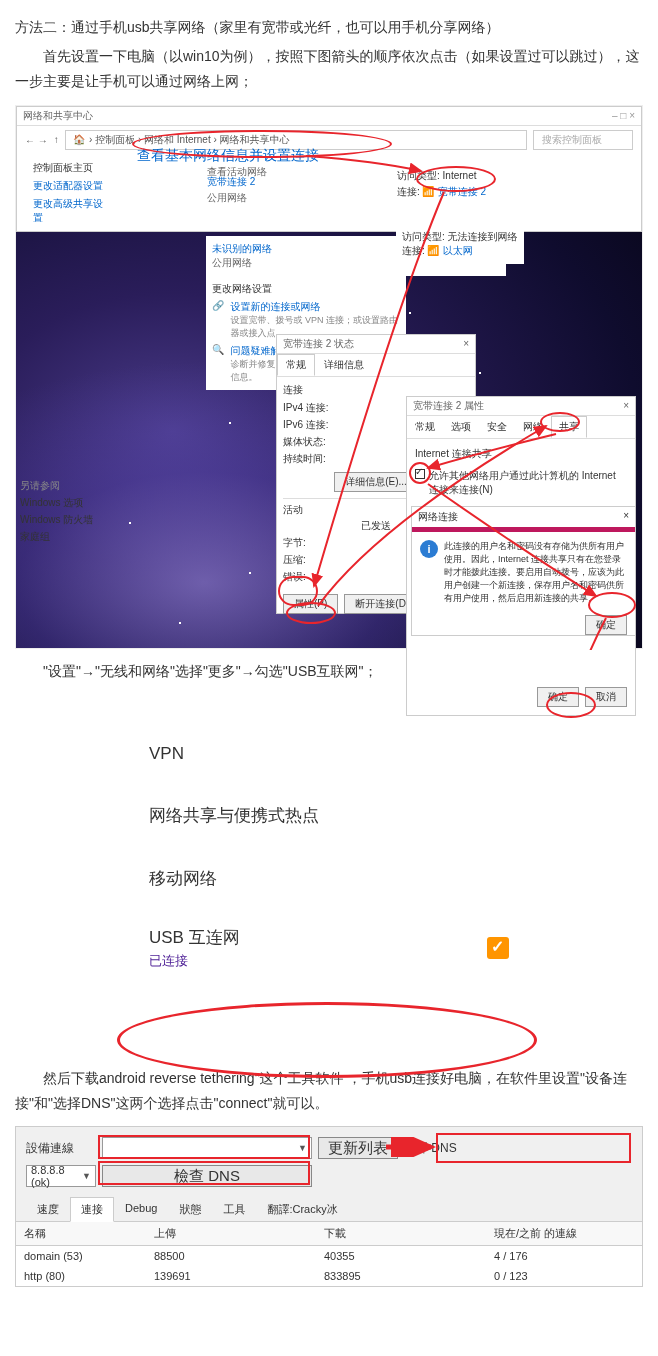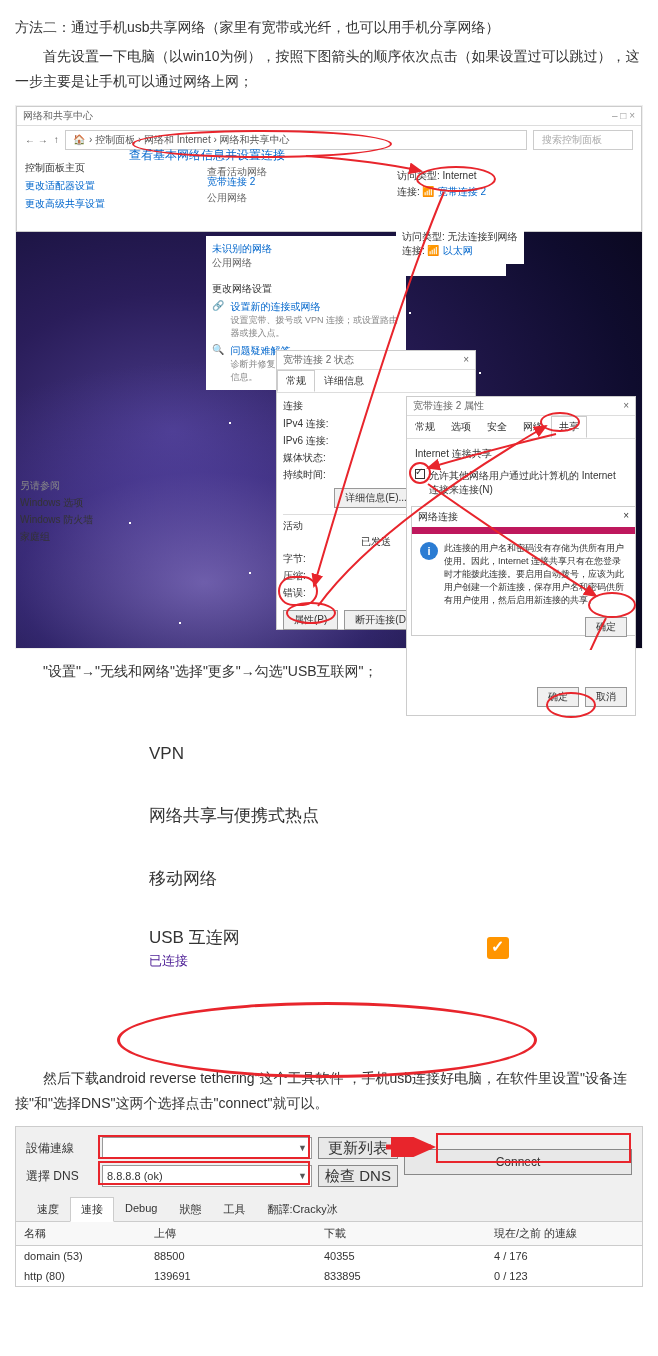--- a/index.html
+++ b/index.html
@@ -10,43 +10,43 @@
 .sshot1{margin:10px auto;width:628px;height:544px;position:relative;background:#fff;border:1px solid #eee}
 .space-bg{position:absolute;left:0;top:0;width:100%;height:100%;background:radial-gradient(ellipse at 25% 60%,#4a3b8a 0%,#2a1d5a 30%,#0f0c2e 70%,#05030f 100%)}
 .space-bg::before{content:"";position:absolute;left:0;bottom:0;width:100%;height:60%;background:radial-gradient(ellipse at 30% 80%,rgba(180,160,255,.5)0%,rgba(100,80,200,.3)30%,transparent 60%)}
 .space-bg::after{content:"";position:absolute;left:50%;top:40%;width:2px;height:2px;background:#fff;box-shadow:30px 20px #fff,-40px 60px #fff,80px -10px #fff,-100px 100px #fff,150px 50px #fff,-200px 200px #fff,-150px 300px #fff,180px 220px #fff,-80px 250px #fff,120px 350px #fff,-30px 400px #fff}
 .win{position:absolute;background:#fff;border:1px solid #ccc;font-size:10px;color:#333}
 .topbar{background:#fff;border-bottom:1px solid #ddd;padding:2px 6px;font-size:10px;color:#666;display:flex;align-items:center}
 .win-main{left:0;top:0;width:100%;height:126px}
 .breadcrumb{padding:4px 8px;font-size:10px;color:#555;display:flex;align-items:center;gap:6px}
 .link-blue{color:#0066cc}
 .sidepanel{position:absolute;left:4px;top:50px;width:100px;font-size:10px;color:#333}
-.sidepanel div{margin:4px 4px}
+.sidepanel div{margin:4px 12px}
 .midpanel{position:absolute;left:190px;top:46px;width:200px;font-size:10px}
 .midpanel .line{margin:2px 0}
 .rightinfo{position:absolute;left:380px;top:60px;font-size:10px}
 .rightinfo .line{margin:2px 0}
 .leftbottom{position:absolute;left:4px;top:370px;width:100px;font-size:10px;color:#333}
 .leftbottom div{margin:3px 0}
-.win-status{left:260px;top:244px;width:200px;height:280px}
+.win-status{left:260px;top:228px;width:200px;height:280px}
 .win-status .tabs{display:flex;border-bottom:1px solid #ddd;font-size:10px}
 .win-status .tabs span{padding:3px 8px;border:1px solid transparent}
 .win-status .tabs span.active{border:1px solid #ccc;border-bottom:1px solid #fff;background:#fff}
 .win-status .body{padding:6px;font-size:10px}
 .win-status .body .row{margin:3px 0;display:flex;justify-content:space-between}
 .btn{display:inline-block;border:1px solid #999;background:#f0f0f0;padding:2px 10px;font-size:10px}
 .win-prop{left:390px;top:290px;width:230px;height:320px}
 .win-prop .tabs{display:flex;border-bottom:1px solid #ddd;font-size:10px}
 .win-prop .tabs span{padding:3px 7px;border:1px solid transparent}
 .win-prop .tabs span.active{border:1px solid #ccc;border-bottom:1px solid #fff;background:#fff}
 .win-prop .body{padding:8px;font-size:10px}
 .chk{display:inline-block;width:10px;height:10px;border:1px solid #333;margin-right:4px;position:relative}
 .chk.on::after{content:"✓";position:absolute;left:-1px;top:-4px;font-size:10px;color:#333}
 .win-dlg{left:395px;top:400px;width:225px;height:130px;background:#fff}
-.win-dlg .dlg-head{background:#fff;border-bottom:7px solid #be185d;padding:3px 6px;font-size:10px}
+.win-dlg .dlg-head{background:#fff;border-bottom:5px solid #be185d;padding:3px 6px;font-size:10px}
 .win-dlg .dlg-body{padding:8px;font-size:9px;display:flex;gap:6px}
 .info-icon{width:18px;height:18px;border-radius:50%;background:#2b7cd3;color:#fff;display:flex;align-items:center;justify-content:center;font-weight:bold;font-size:11px;flex:0 0 18px}
 .circle{position:absolute;border:2px solid #e8252c;border-radius:50%;pointer-events:none}
 .arrow{position:absolute;pointer-events:none}
 .phone-sshot{margin:20px auto;width:440px;padding:20px 10px;position:relative}
 .phone-row{display:flex;justify-content:space-between;align-items:center;padding:20px 30px;font-size:17px;color:#333}
 .phone-row.small{flex-direction:column;align-items:flex-start;padding:16px 30px}
 .phone-row .sub{font-size:13px;color:#4c1d95;margin-top:3px}
 .checkbox-gray{width:22px;height:22px;background:#ccc;position:relative}
 .checkbox-gray::after{content:"✓";position:absolute;color:#fff;left:4px;top:0;font-size:16px}
@@ -98,21 +98,21 @@
         <span>网络和 Internet</span> ›
         <span>网络和共享中心</span>
       </span>
       <span style="border:1px solid #ccc;padding:2px 8px;width:100px;color:#aaa">搜索控制面板</span>
     </div>
     <div class="sidepanel">
       <div>控制面板主页</div>
       <div class="link-blue">更改适配器设置</div>
       <div class="link-blue">更改高级共享设置</div>
     </div>
-    <div style="position:absolute;left:112px;top:40px;font-size:12px" class="link-blue">查看基本网络信息并设置连接</div>
+    <div style="position:absolute;left:120px;top:40px;font-size:14px" class="link-blue">查看基本网络信息并设置连接</div>
     <div style="position:absolute;left:190px;top:58px;font-size:10px;color:#666">查看活动网络</div>
     <div class="midpanel">
       <div class="line" style="margin-top:22px"><span class="link-blue">宽带连接 2</span></div>
       <div class="line" style="color:#666">公用网络</div>
     </div>
     <div class="rightinfo">
       <div class="line"><span>访问类型:</span> <span>Internet</span></div>
       <div class="line"><span>连接:</span> <span style="color:#2b7cd3">📶</span> <span class="link-blue">宽带连接 2</span></div>
     </div>
   </div>
@@ -286,21 +286,20 @@
 <p class="p2" style="margin-top:60px">然后下载android reverse tethering"这个工具软件 ，手机usb连接好电脑，在软件里设置"设备连接"和"选择DNS"这两个选择点击"connect"就可以。</p>
 
 <div class="sshot3">
   <div class="s3-top">
     <span class="s3-label">設備連線</span>
     <div class="s3-select">
           <span></span>
           <span class="arrow-d">▼</span>
         </div>
     <div class="s3-btn">更新列表</div>
-    <div class="s3-connect">Connect</div>
     <span class="s3-label">選擇 DNS</span>
     <div class="s3-select">
           <span>8.8.8.8 (ok)</span>
           <span class="arrow-d">▼</span>
         </div>
     <div class="s3-btn">檢查 DNS</div>
   </div>
   <div class="s3-tabs">
     <span>速度</span>
     <span class="active">連接</span>

